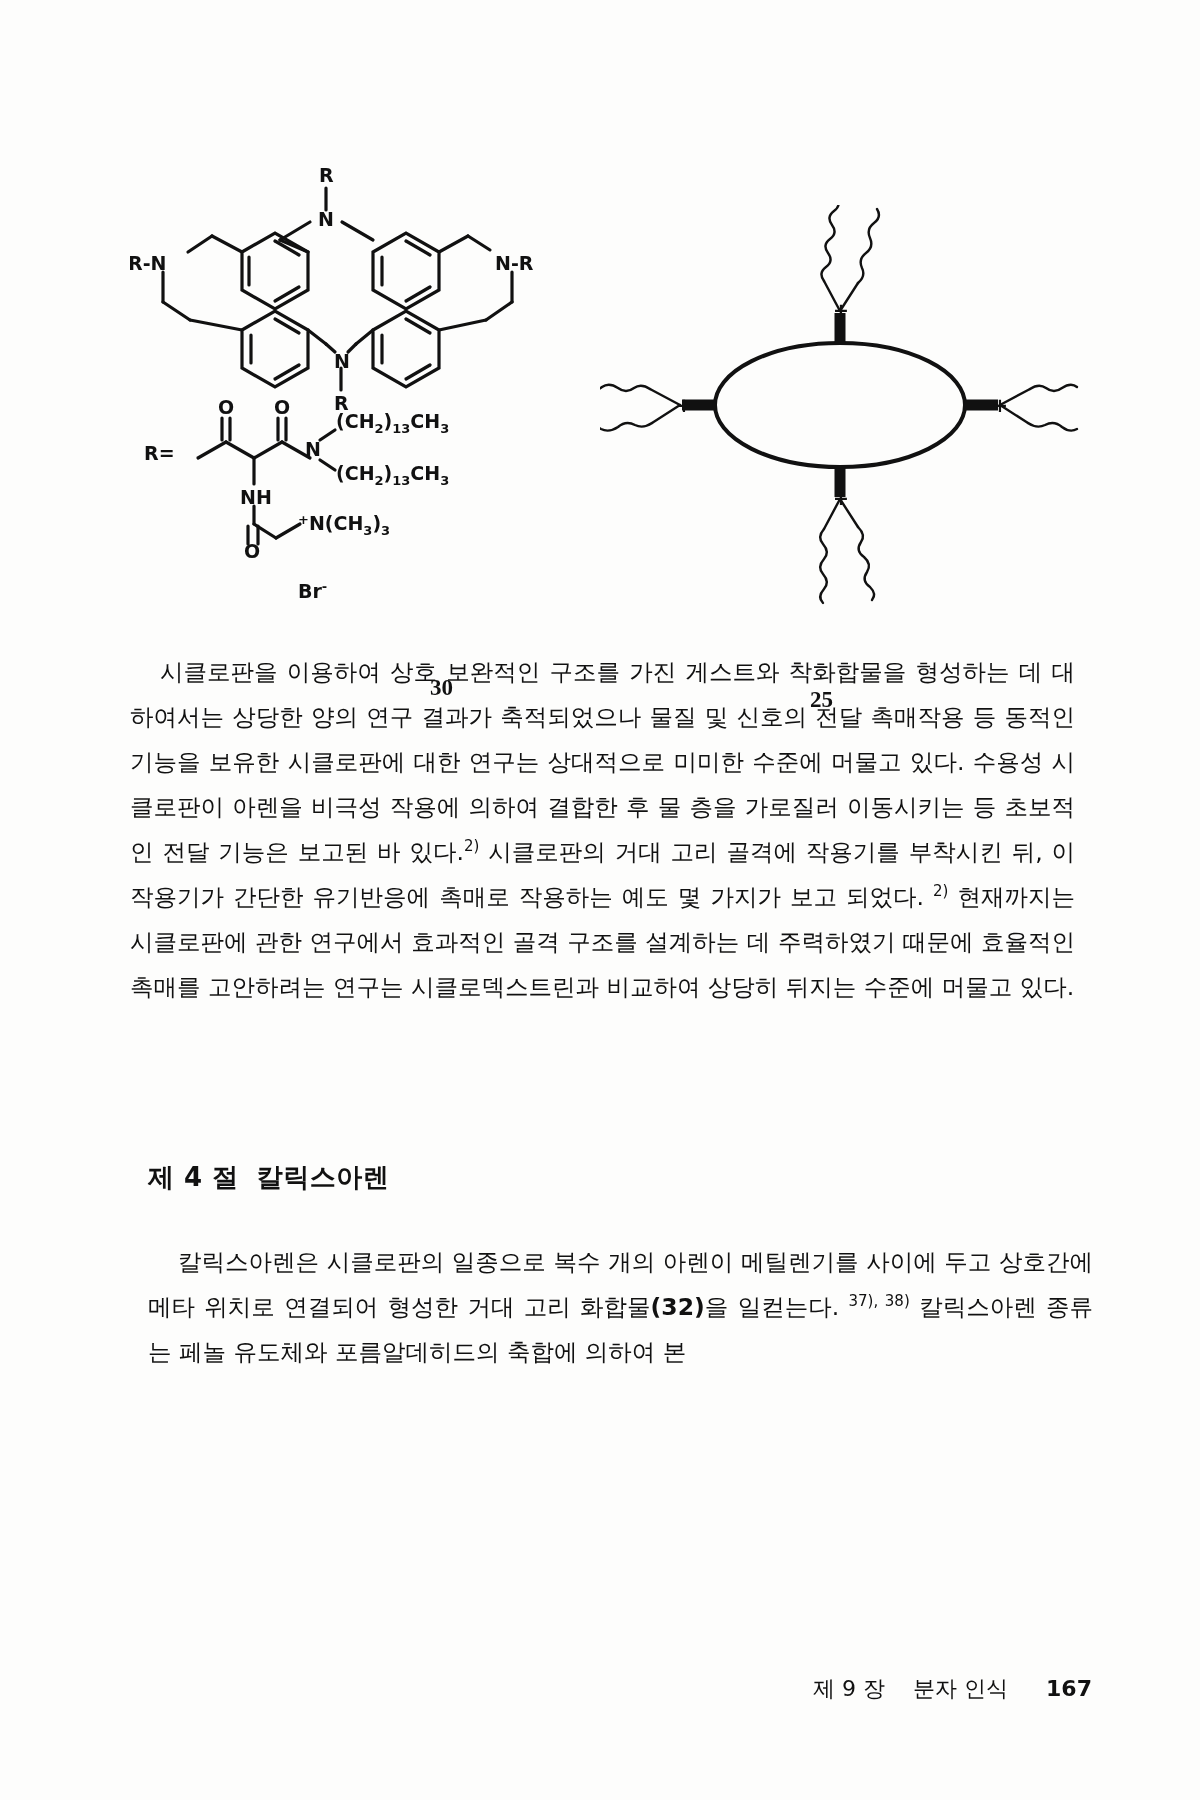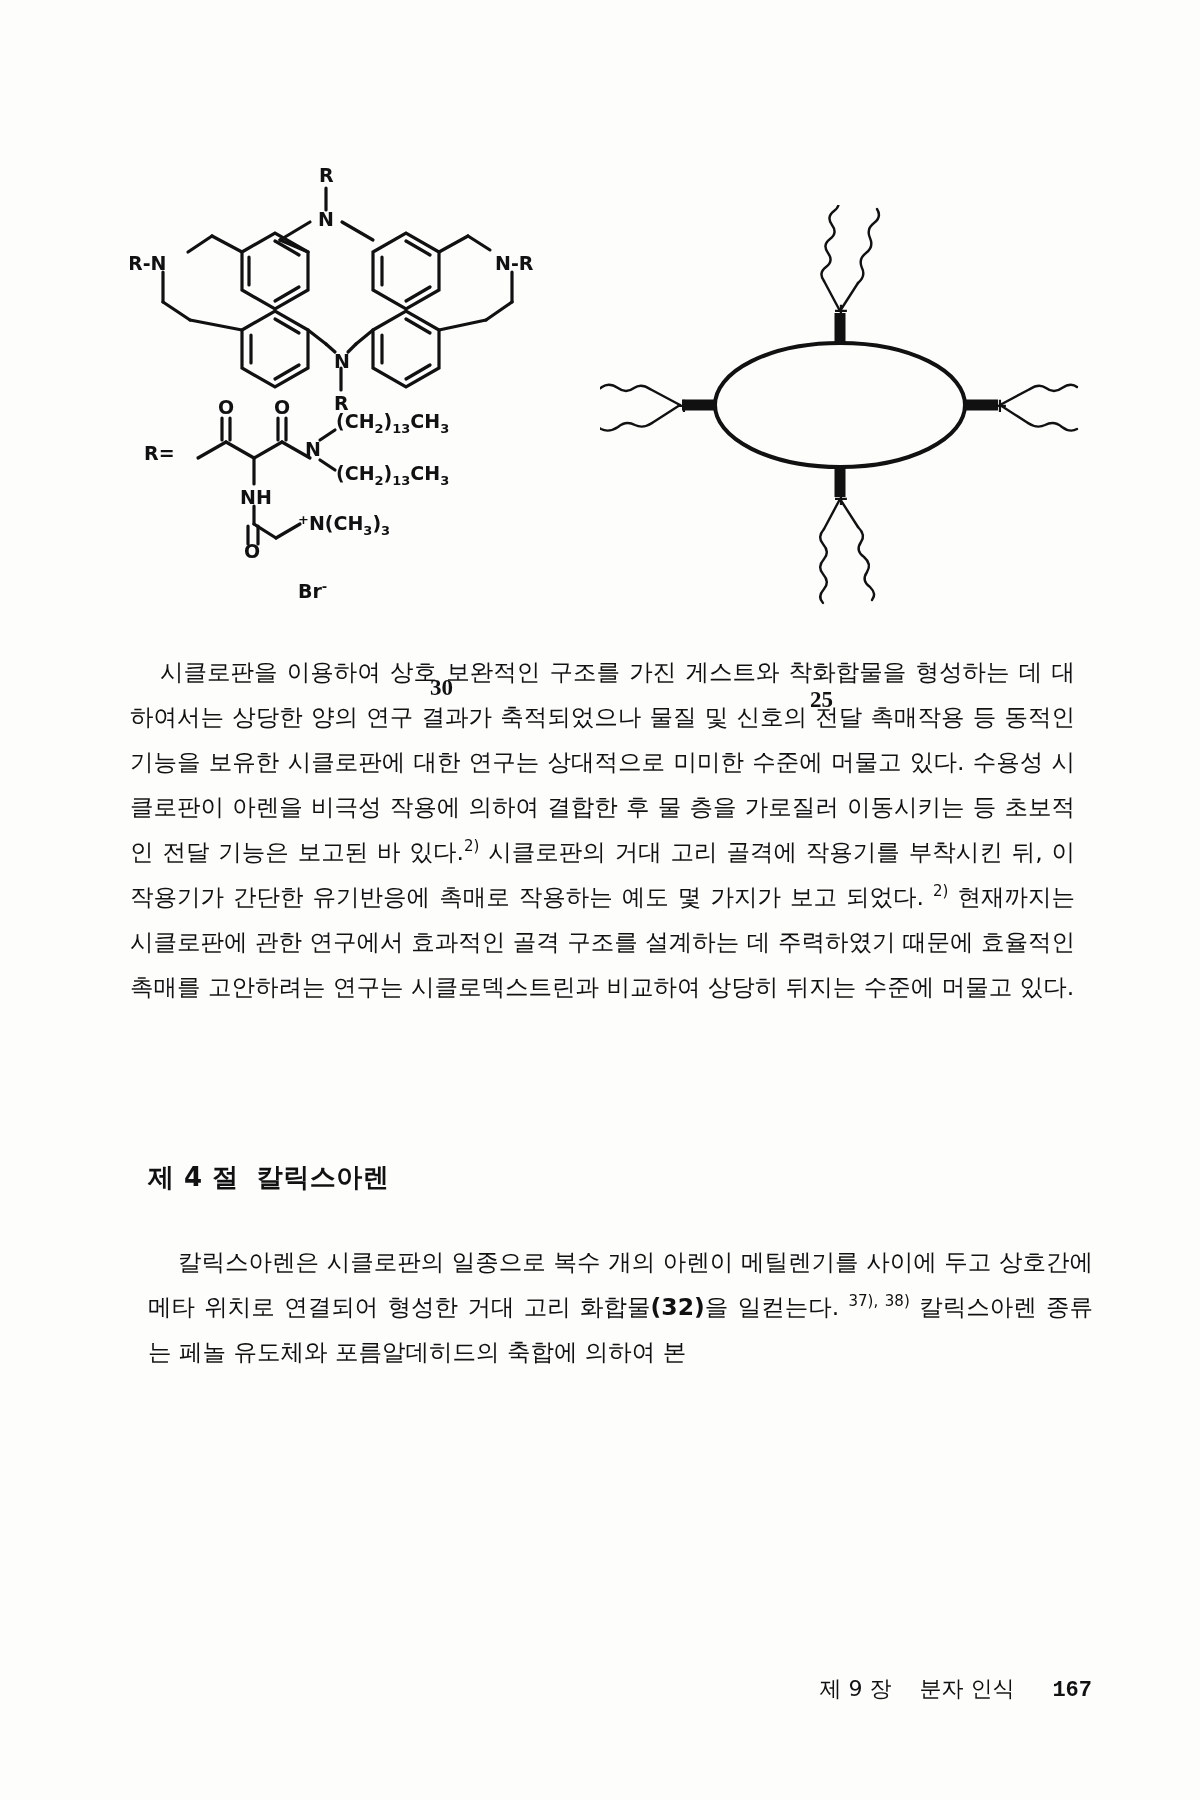--- a/index.html
+++ b/index.html
@@ -103,21 +103,21 @@
     position: absolute;
     right: 108px;
     bottom: 96px;
     font-family: "DejaVu Sans", sans-serif;
     font-size: 22px;
     color: #111;
     white-space: nowrap;
   }
   .footer .chapter { margin-right: 28px; }
   .footer .title { margin-right: 38px; }
-  .footer .pageno { font-weight: bold; font-family: Liberation Mono, monospace; }
+  .footer .pageno { font-weight: bold; }
 
   svg { display: block; }
   .chem-text {
     font-family: "DejaVu Sans", sans-serif;
     font-weight: bold;
     font-size: 19px;
     fill: #111;
   }
   .chem-sub {
     font-family: "DejaVu Sans", sans-serif;

